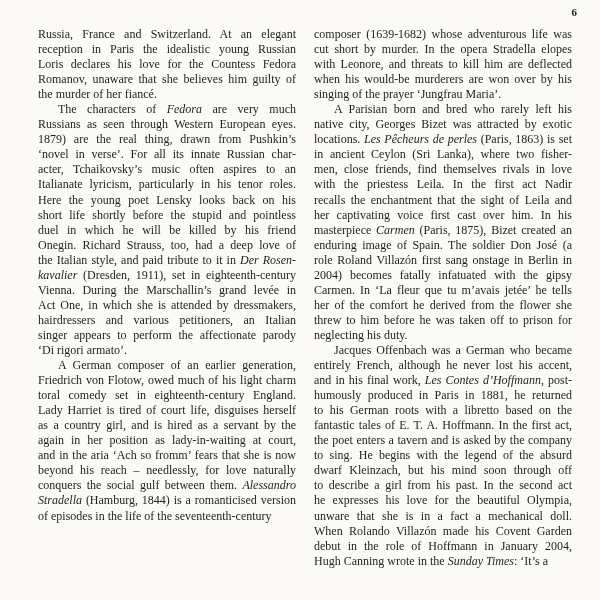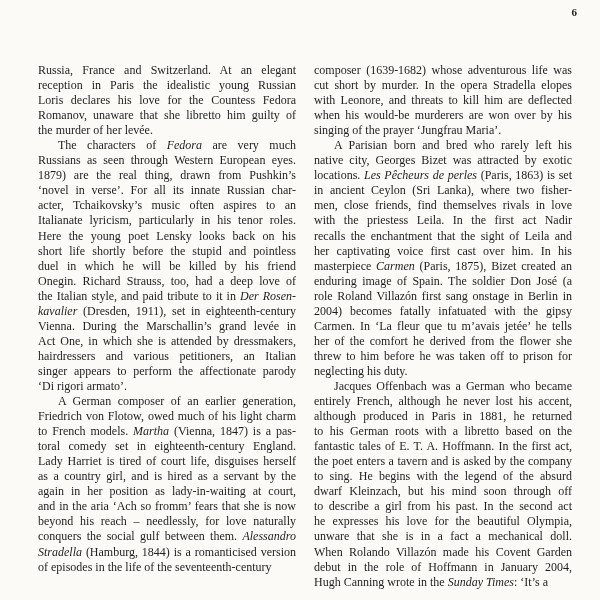--- a/index.html
+++ b/index.html
@@ -14,21 +14,21 @@
     font-family:"Liberation Serif", serif;
     color:var(--ink);
   }
   .page{position:relative;width:600px;height:600px;}
   .pageno{
     position:absolute;top:6px;right:23px;
     font-size:11px;font-weight:bold;color:var(--ink);
   }
   .cols{
     position:absolute;top:27px;left:38px;
-    display:flex;gap:18px;margin-top:36px;
+    display:flex;gap:18px;
   }
   .col{width:258px;}
   .line{
     font-size:12px;line-height:15.05px;
     white-space:nowrap;
     text-align:justify;
     text-align-last:justify;
     text-justify:inter-word;
     font-variant-numeric:oldstyle-nums;
   }
@@ -39,42 +39,41 @@
 </head>
 <body>
 
 <div class="page">
   <div class="pageno">6</div>
   <div class="cols">
     <div class="col">
         <div class="line">Russia, France and Switzerland. At an elegant</div>
         <div class="line">reception in Paris the idealistic young Russian</div>
         <div class="line">Loris declares his love for the Countess Fedora</div>
-        <div class="line">Romanov, unaware that she libretto him guilty of</div>
-        <div class="line end">the murder of her levée.</div>
+        <div class="line">Romanov, unaware that she believes him guilty of</div>
+        <div class="line end">the murder of her fiancé.</div>
         <div class="line indent">The characters of <i>Fedora</i> are very much</div>
         <div class="line">Russians as seen through Western European eyes.</div>
         <div class="line">1879) are the real thing, drawn from Pushkin’s</div>
         <div class="line">‘novel in verse’. For all its innate Russian char-</div>
         <div class="line">acter, Tchaikovsky’s music often aspires to an</div>
         <div class="line">Italianate lyricism, particularly in his tenor roles.</div>
         <div class="line">Here the young poet Lensky looks back on his</div>
         <div class="line">short life shortly before the stupid and pointless</div>
         <div class="line">duel in which he will be killed by his friend</div>
         <div class="line">Onegin. Richard Strauss, too, had a deep love of</div>
         <div class="line">the Italian style, and paid tribute to it in <i>Der Rosen-</i></div>
         <div class="line"><i>kavalier</i> (Dresden, 1911), set in eighteenth-century</div>
         <div class="line">Vienna. During the Marschallin’s grand levée in</div>
         <div class="line">Act One, in which she is attended by dressmakers,</div>
         <div class="line">hairdressers and various petitioners, an Italian</div>
         <div class="line">singer appears to perform the affectionate parody</div>
         <div class="line end">‘Di rigori armato’.</div>
         <div class="line indent">A German composer of an earlier generation,</div>
         <div class="line">Friedrich von Flotow, owed much of his light charm</div>
-        <div class="line">to French models. <i>Martha</i> (Vienna, 1847) is a pas-</div>
         <div class="line">toral comedy set in eighteenth-century England.</div>
         <div class="line">Lady Harriet is tired of court life, disguises herself</div>
         <div class="line">as a country girl, and is hired as a servant by the</div>
         <div class="line">again in her position as lady-in-waiting at court,</div>
         <div class="line">and in the aria ‘Ach so fromm’ fears that she is now</div>
         <div class="line">beyond his reach – needlessly, for love naturally</div>
         <div class="line">conquers the social gulf between them. <i>Alessandro</i></div>
         <div class="line"><i>Stradella</i> (Hamburg, 1844) is a romanticised version</div>
         <div class="line end">of episodes in the life of the seventeenth-century</div>
       </div>
@@ -95,21 +94,22 @@
         <div class="line">masterpiece <i>Carmen</i> (Paris, 1875), Bizet created an</div>
         <div class="line">enduring image of Spain. The soldier Don José (a</div>
         <div class="line">role Roland Villazón first sang onstage in Berlin in</div>
         <div class="line">2004) becomes fatally infatuated with the gipsy</div>
         <div class="line">Carmen. In ‘La fleur que tu m’avais jetée’ he tells</div>
         <div class="line">her of the comfort he derived from the flower she</div>
         <div class="line">threw to him before he was taken off to prison for</div>
         <div class="line end">neglecting his duty.</div>
         <div class="line indent">Jacques Offenbach was a German who became</div>
         <div class="line">entirely French, although he never lost his accent,</div>
-        <div class="line">although produced in Paris in 1881, he returned</div>
+        <div class="line">and in his final work, <i>Les Contes d’Hoffmann</i>, post-</div>
+        <div class="line">humously produced in Paris in 1881, he returned</div>
         <div class="line">to his German roots with a libretto based on the</div>
         <div class="line">fantastic tales of E. T. A. Hoffmann. In the first act,</div>
         <div class="line">the poet enters a tavern and is asked by the company</div>
         <div class="line">to sing. He begins with the legend of the absurd</div>
         <div class="line">dwarf Kleinzach, but his mind soon through off</div>
         <div class="line">to describe a girl from his past. In the second act</div>
         <div class="line">he expresses his love for the beautiful Olympia,</div>
         <div class="line">unware that she is in a fact a mechanical doll.</div>
         <div class="line">When Rolando Villazón made his Covent Garden</div>
         <div class="line">debut in the role of Hoffmann in January 2004,</div>

